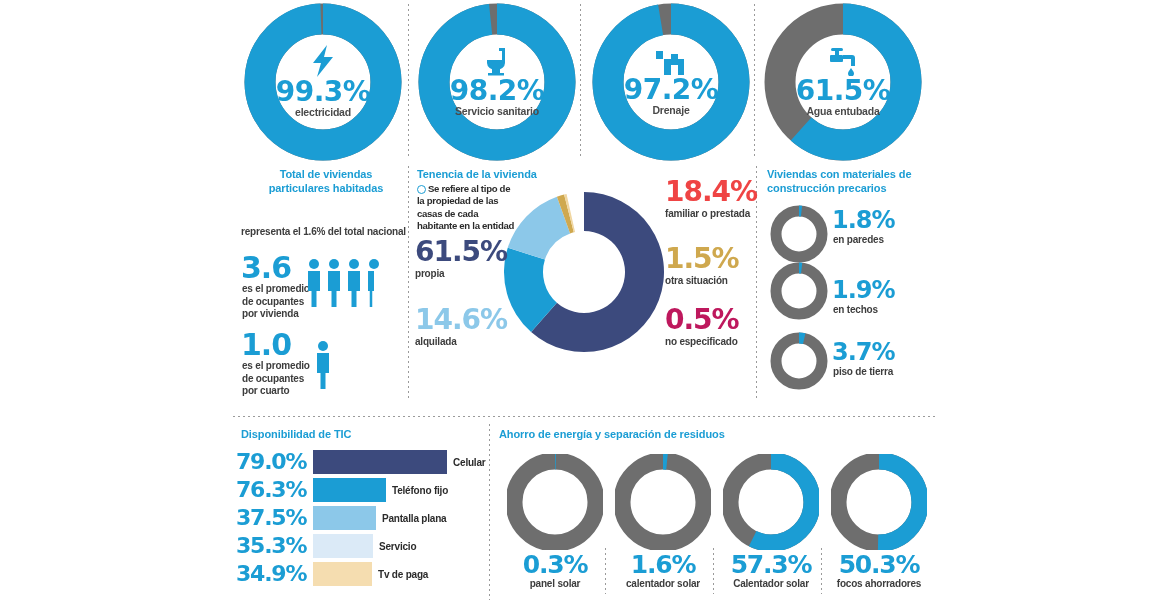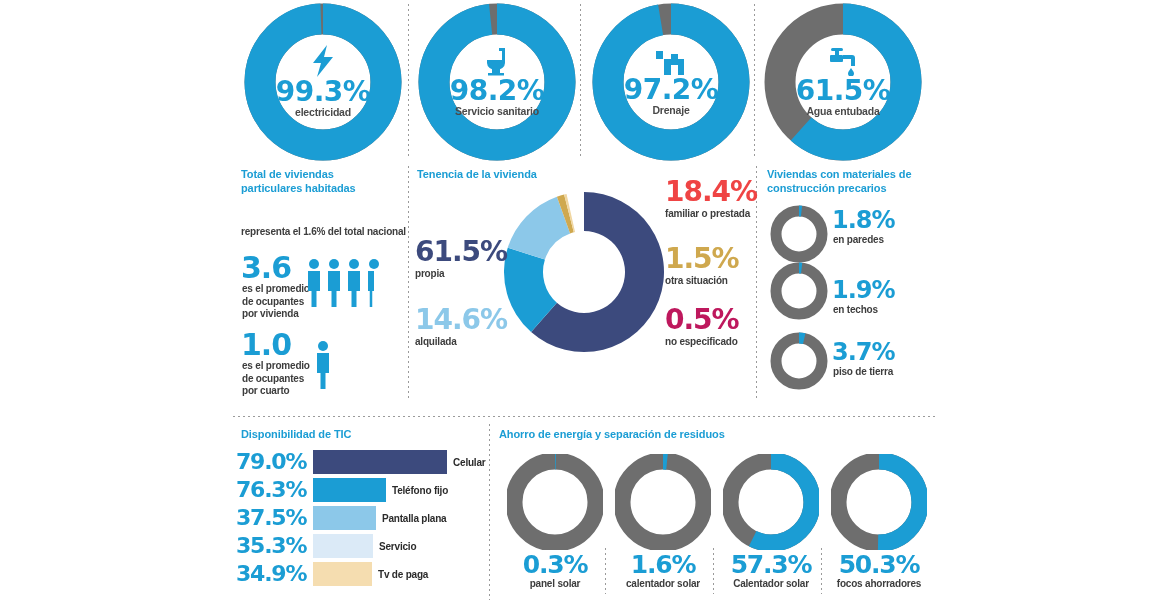--- a/index.html
+++ b/index.html
@@ -192,21 +192,21 @@
       </span>
       <span class="pct">61.5%</span>
       <span class="cap">Agua entubada</span>
     </div>
   </div>
 
   <div class="vdot" style="left:408px;top:4px;height:152px;"></div>
   <div class="vdot" style="left:580px;top:4px;height:152px;"></div>
   <div class="vdot" style="left:754px;top:4px;height:152px;"></div>
 
-  <div class="sechead" style="left:241px;top:168px;width:170px;">
+  <div class="sechead" style="left:241px;top:168px;width:170px;text-align:center;">
     <span>Total de viviendas</span><br>
     <span>particulares habitadas</span>
   </div>
 
   <div class="subtxt abs" style="left:241px;top:226px;width:180px;">representa el 1.6% del total nacional</div>
 
   <div class="bignum abs" style="left:241px;top:253px;font-size:30px;">3.6</div>
   <div class="subtxt abs" style="left:242px;top:283px;width:90px;">
     <span>es el promedio</span><br>
     <span>de ocupantes</span><br>
@@ -239,20 +239,23 @@
         <circle cx="9" cy="6" r="5"></circle>
           <path d="M3 13 h12 v20 h-3.5 v16 h-5 v-16 h-3.5 z"></path>
       </g>
     </svg>
   </div>
 
   <div class="vdot" style="left:408px;top:166px;height:232px;"></div>
   <div class="vdot" style="left:756px;top:166px;height:232px;"></div>
 
   <div class="sechead" style="left:417px;top:168px;width:160px;">Tenencia de la vivienda</div>
+  <div class="legtext" style="left:417px;top:183px;">
+    <span class="legbullet"></span><span>Se refiere al tipo de la propiedad de las casas de cada habitante en la entidad</span>
+  </div>
 
   <div class="abs" style="left:504px;top:180px;">
     <svg width="160" height="185" viewBox="0 0 160 185">
       <g id="tenencia-arcs" transform="translate(80,92)">
           <path d="M 4.898587196589413e-15 -80 A 80 80 0 1 1 -52.90494922589214 60.008885570436775 L -27.11378647826972 30.754553854848847 A 41 41 0 1 0 2.510525938252074e-15 -41 Z" fill="#3c4a7d"></path>
           <path d="M -52.90494922589214 60.008885570436775 A 80 80 0 0 1 -76.2383473213775 -24.242821570621903 L -39.07215300220597 -12.424446054943724 A 41 41 0 0 0 -27.11378647826972 30.754553854848847 Z" fill="#1b9dd4"></path>
           <path d="M -76.2383473213775 -24.242821570621903 A 80 80 0 0 1 -27.09903361962331 -75.27046151633803 L -13.888254730056946 -38.576111527123246 A 41 41 0 0 0 -39.07215300220597 -12.424446054943724 Z" fill="#8cc8e9"></path>
           <path d="M -27.09903361962331 -75.27046151633803 A 80 80 0 0 1 -19.895190973188356 -77.4866528902905 L -10.196285373759032 -39.71190960627388 A 41 41 0 0 0 -13.888254730056946 -38.576111527123246 Z" fill="#cfa84e"></path>
           <path d="M -19.895190973188356 -77.4866528902905 A 80 80 0 0 1 -17.45145931172339 -78.0733409550998 L -8.943872897258236 -40.012587239488646 A 41 41 0 0 0 -10.196285373759032 -39.71190960627388 Z" fill="#f0d6a0"></path>
         </g>

